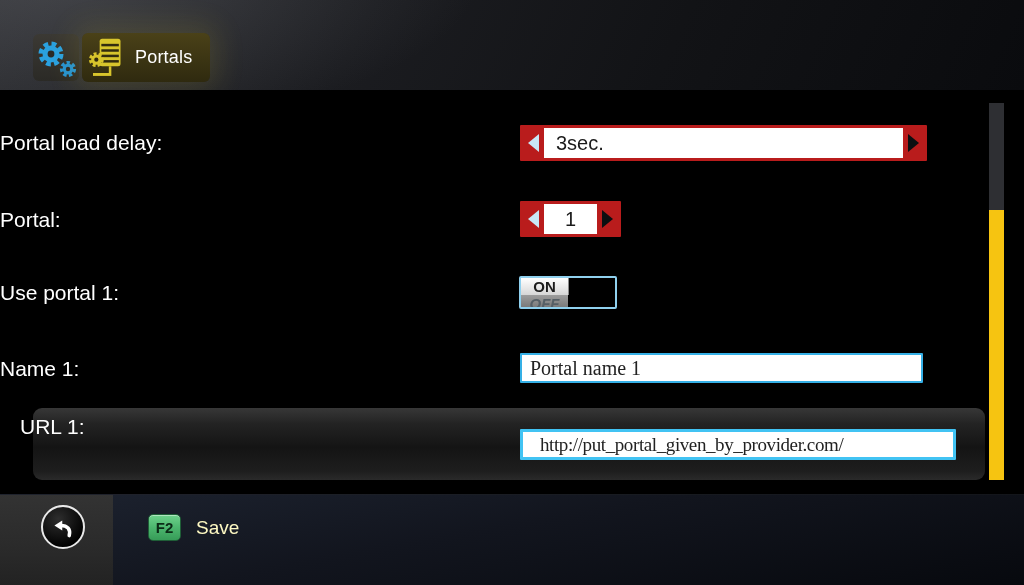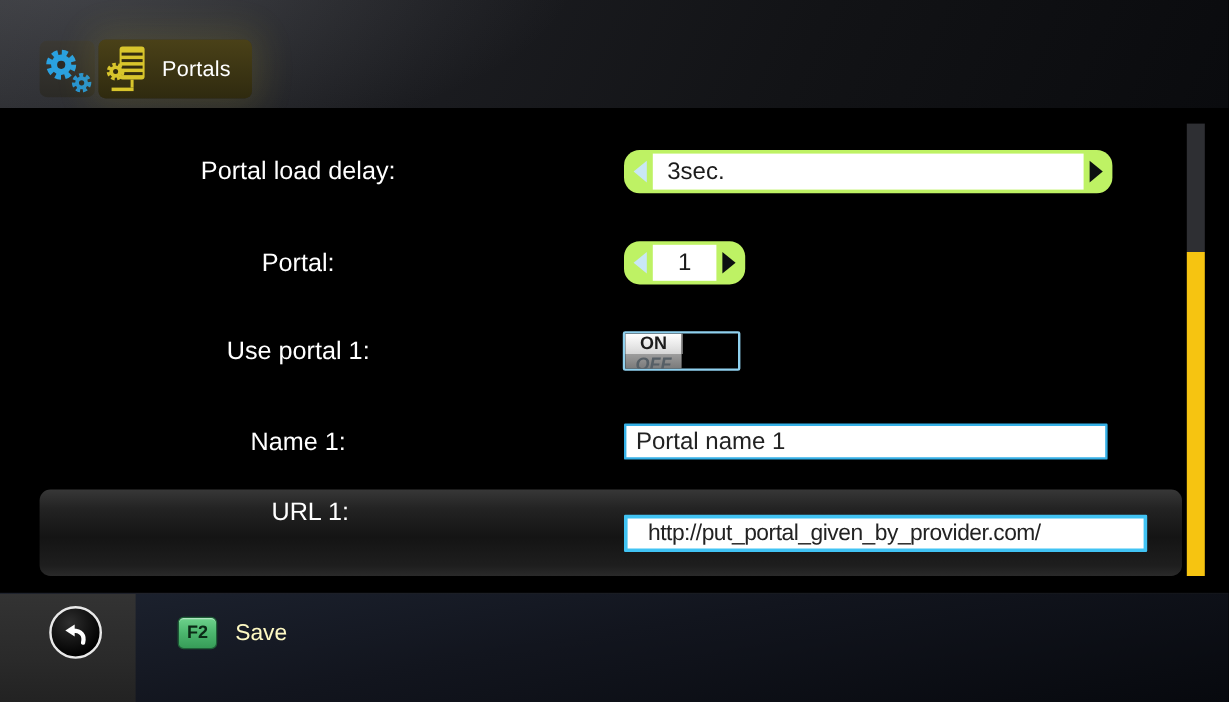--- a/index.html
+++ b/index.html
@@ -27,25 +27,25 @@
   }
   .tab-portals .tab-label{color:#fff;font-size:18px;margin-left:7px;letter-spacing:.2px;}
   .gear-wrap{position:relative;width:46px;height:47px;}
   .gear-big{position:absolute;left:4px;top:6px;}
   .gear-small{position:absolute;left:26px;top:26px;}
   .portals-ico{margin-left:6px;flex:0 0 auto;}
   
   .content{position:absolute;left:0;top:90px;width:1024px;height:404px;background:#000;}
   .row-label{
     position:absolute;left:0;right:527px;height:24px;line-height:24px;
-    text-align:center;color:#fff;font-size:21px;
+    text-align:left;color:#fff;font-size:21px;
   }
   
   .spinner{
-    position:absolute;display:flex;background:#bef264;border-radius:13px;
+    position:absolute;display:flex;background:#b91c1c;border-radius:1px;
     padding:3px;box-sizing:border-box;
   }
   .sp-arrow{width:21px;display:flex;align-items:center;justify-content:center;cursor:pointer;}
   .tri-left{width:0;height:0;border-top:9px solid transparent;border-bottom:9px solid transparent;border-right:11px solid #c9e7f6;}
   .tri-right{width:0;height:0;border-top:9px solid transparent;border-bottom:9px solid transparent;border-left:11px solid #0c0f11;}
   .sp-field{
     flex:1;background:#fff;display:flex;align-items:center;
     font-size:20px;color:#1b1b1b;padding-left:12px;overflow:hidden;white-space:nowrap;
   }
   .sp-center .sp-field{justify-content:center;padding-left:0;}
@@ -61,21 +61,21 @@
   }
   .tg-off{
     width:50%;background:linear-gradient(180deg,#9d9d9d 0%,#828282 55%,#6e6e6e 100%);
     color:#565f66;font-weight:bold;font-size:15px;
     display:flex;align-items:center;justify-content:center;font-style:italic;
   }
   
   .text-input{
     position:absolute;box-sizing:border-box;background:#fff;color:#222;
     border:2px solid #35b0e6;border-radius:1px;font-size:20px;padding:0 8px;
-    font-family:Liberation Sans, sans-serif;outline:none;
+    font-family:Liberation Serif, serif;outline:none;
   }
   .text-input.focused{border:3px solid #41c3f3;font-size:19px;letter-spacing:-0.4px;}
   
   .focus-row{
     position:absolute;left:33px;top:408px;width:952px;height:72px;border-radius:9px;
     background:linear-gradient(180deg,#373737 0%,#232323 22%,#141414 55%,#1e1e1e 88%,#2a2a2a 100%);
   }
   
   .scrollbar{position:absolute;left:989px;top:103px;width:15px;height:377px;}
   .sb-track{width:15px;height:107px;background:#2e2f33;}

